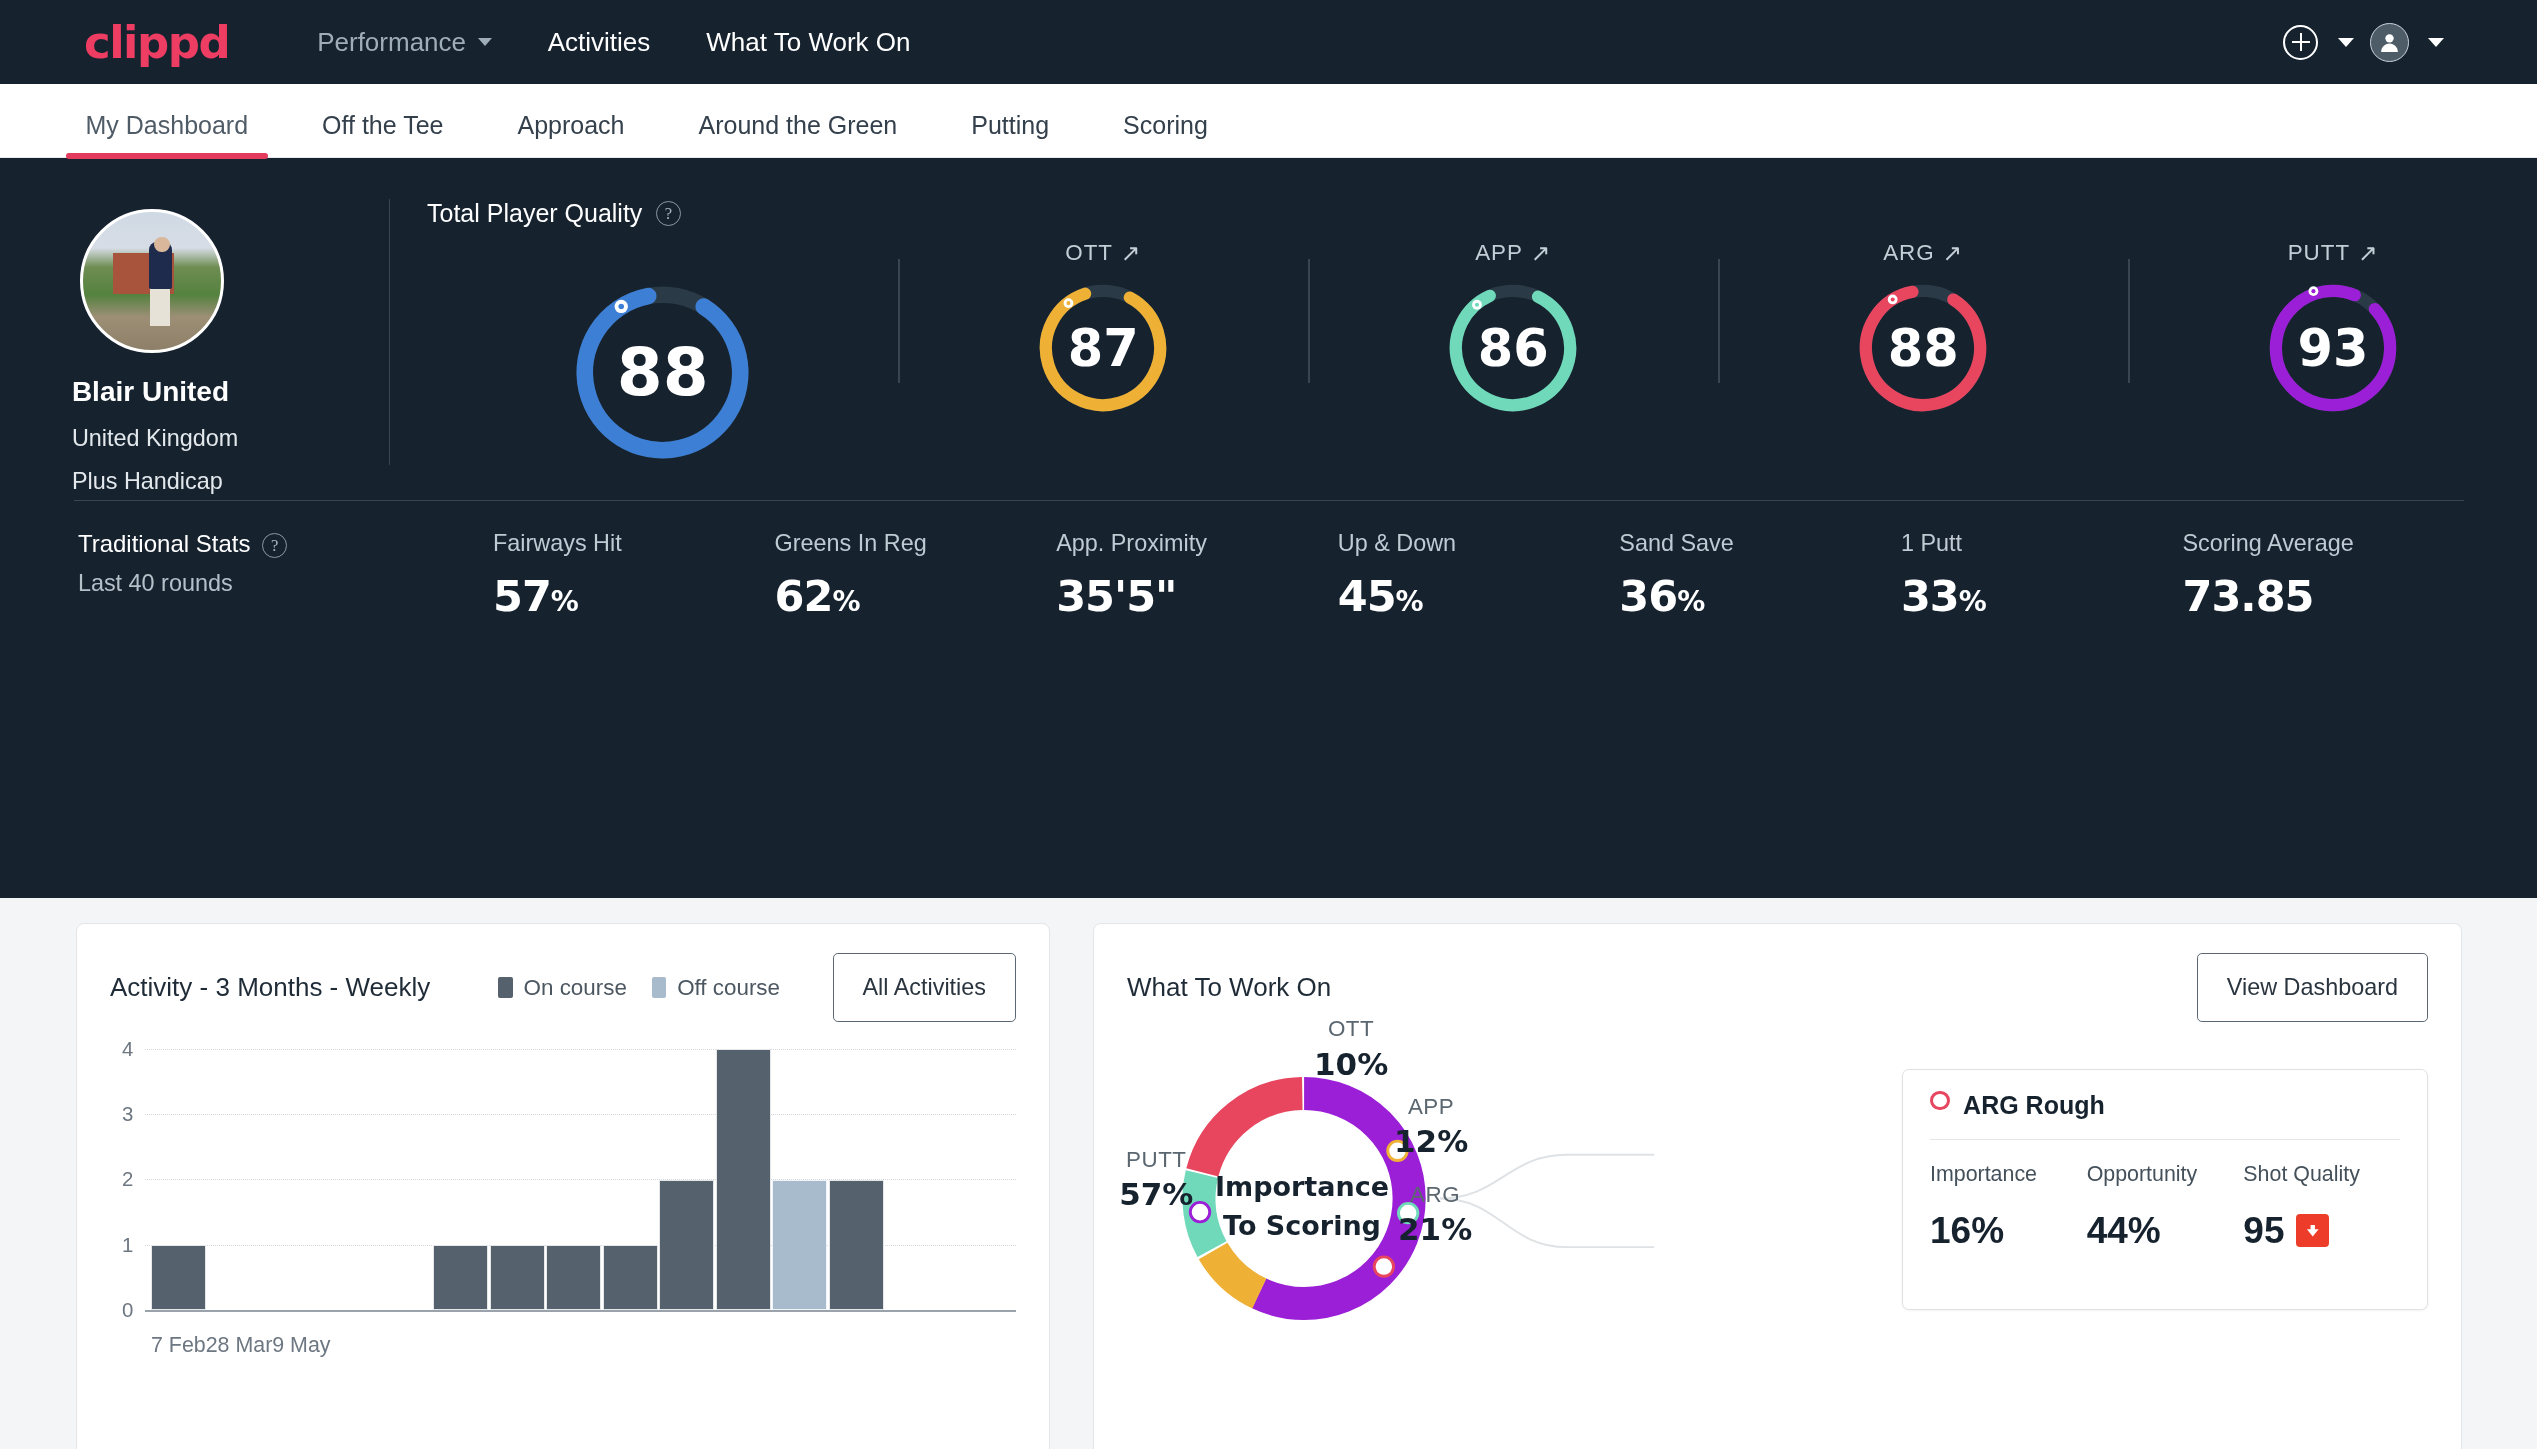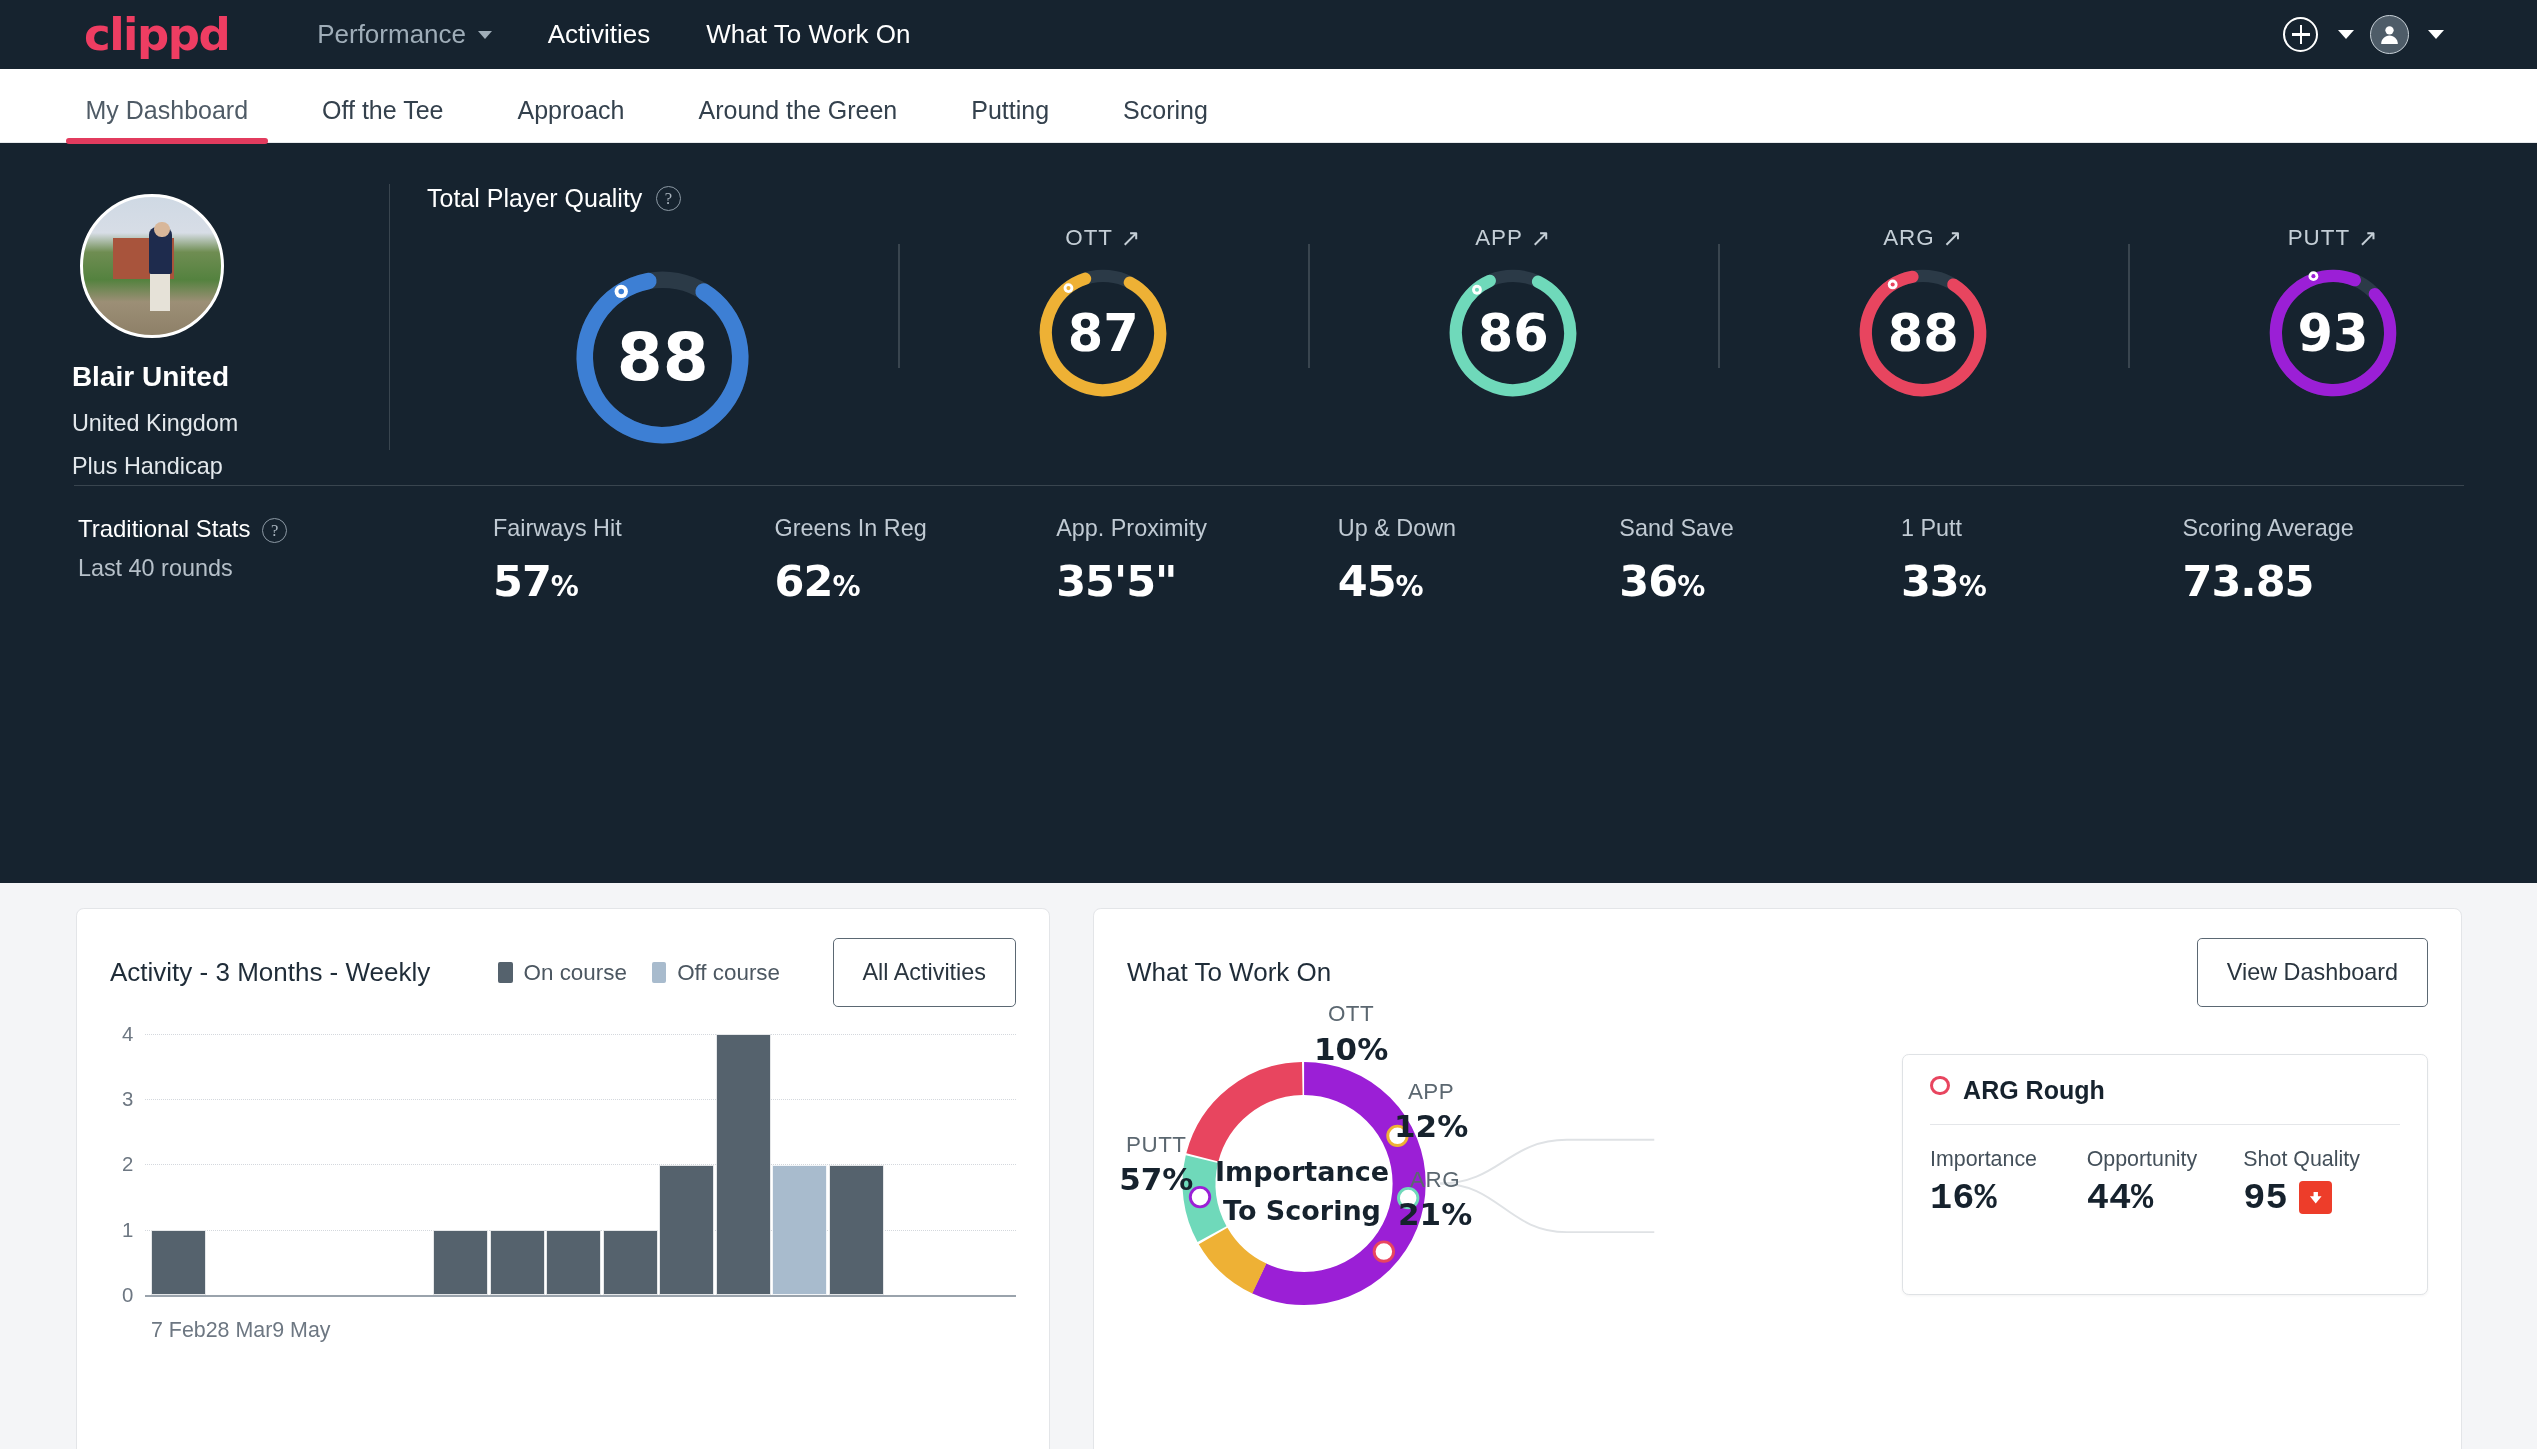--- a/index.html
+++ b/index.html
@@ -5,21 +5,21 @@
   * { box-sizing: border-box; margin: 0; padding: 0; }
   html, body {
     width: 2538px; height: 1450px;
     font-family: "Liberation Sans", sans-serif;
     background: #ffffff;
     overflow: hidden;
   }
 
   
   .topbar {
-    height: 69px;
+    height: 84px;
     background: #16232f;
     display: flex;
     align-items: center;
     padding: 0 45px;
     position: relative;
   }
   .logo {
     font-size: 45px;
     font-weight: 700;
     color: #ee3d62;
@@ -249,22 +249,22 @@
     box-shadow: 0 1px 2.9px rgba(0,0,0,.05);
   }
   .dc-head { display:flex; align-items:flex-start; gap: 13.6px;
       font-size: 25px; font-weight: 700; color:#16222d;
       padding-bottom: 19.5px; border-bottom: 1px solid #e4e6e9;}
   .dc-ring { width: 19.5px; height: 19.5px; border-radius: 50%;
       border: 3.9px solid #e8455f; }
   .dc-row { display:flex; margin-top: 21.4px; }
   .dc-col { flex: 1; }
   .dc-k { font-size: 21.4px; color:#44505a; }
-  .dc-v { font-size: 37px; font-weight: 700; color:#16222d; margin-top: 5px;
-      font-family:Liberation Mono, monospace; display:flex; align-items:center; gap:11.7px;}
+  .dc-v { font-size: 37px; font-weight: 700; color:#16222d; margin-top: 23px;
+      font-family:Liberation Sans, sans-serif; display:flex; align-items:center; gap:11.7px;}
   .dc-badge { width: 33px; height: 33px; background:#ed3d2a; border-radius:3.9px;
       display:flex; align-items:center; justify-content:center; }
 </style>
 </head>
 <body>
 
 <div class="topbar">
   <div class="logo">clippd</div>
   <div class="topnav">
     <div class="topnav-item muted">

